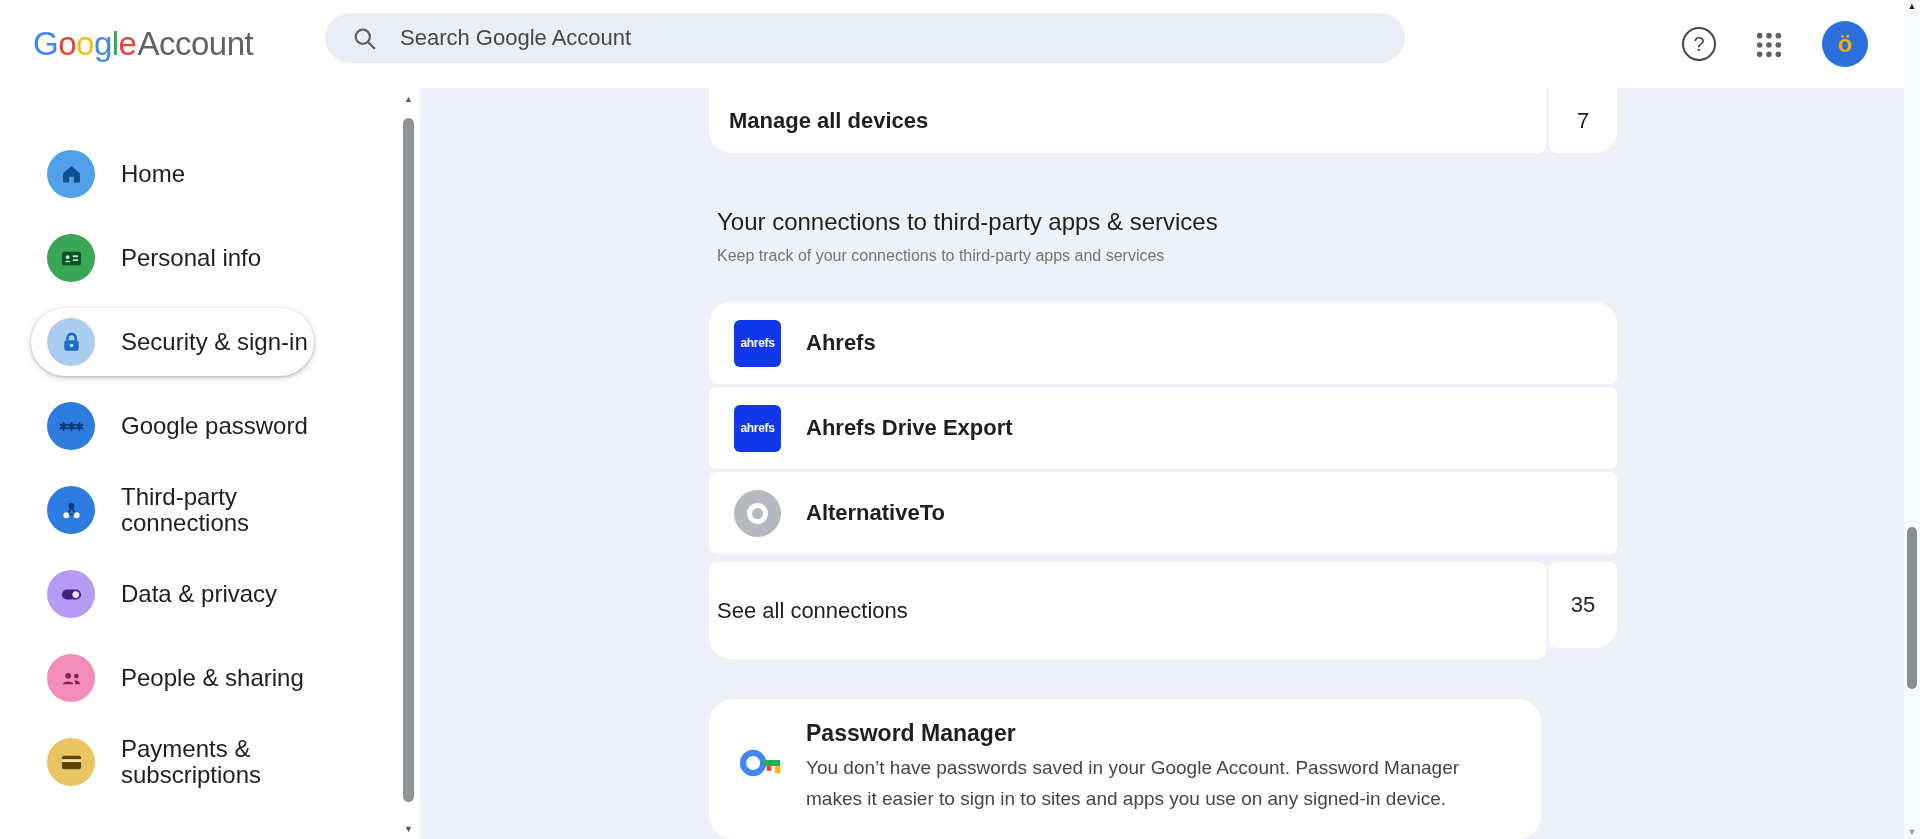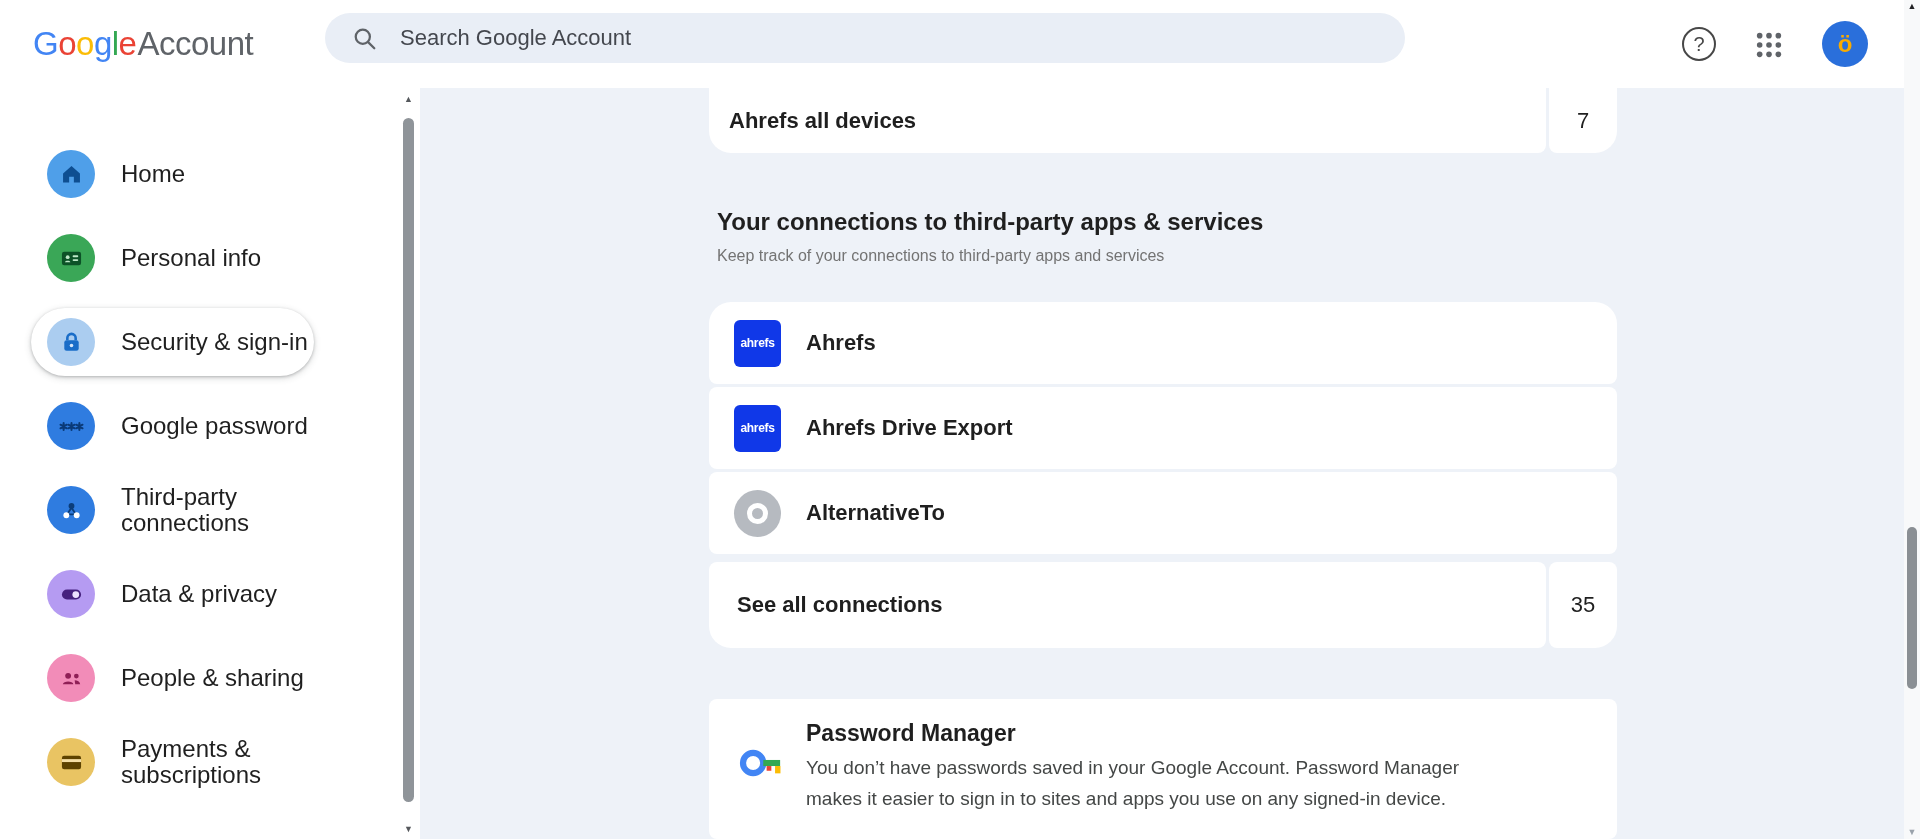--- a/index.html
+++ b/index.html
@@ -37,35 +37,35 @@
   .side-scroll .arr.down{bottom:5px}
   .side-scroll .thumb{position:absolute;left:1px;top:30px;width:11px;height:684px;background:#8f9499;border-radius:6px;cursor:pointer}
 
   
   .main{position:absolute;left:420px;top:88px;right:16px;bottom:0;background:#eef2f8}
   .cards{position:absolute;left:289px;top:0;width:908px;height:751px}
   .row{background:#fff;display:flex;align-items:center;cursor:pointer}
   .group-row{display:flex;gap:3px}
   .devices-row{flex:1;height:65px;padding-left:20px;border-radius:0 0 8px 22px;font-size:22px;font-weight:700;white-space:nowrap}
   .devices-chip{width:68px;height:65px;border-radius:0 0 22px 8px;justify-content:center;font-size:22px}
-  .sec-title{position:absolute;top:120px;left:8px;font-size:24px;font-weight:700;white-space:nowrap}
+  .sec-title{position:absolute;top:120px;left:8px;font-size:24px;font-weight:400;white-space:nowrap}
   .sec-sub{position:absolute;top:159px;left:8px;font-size:16px;color:#737373;white-space:nowrap}
   .conn-group{position:absolute;top:214px;left:0;width:908px}
   .conn-row{height:82px;margin-bottom:3px;border-radius:8px;padding-left:25px}
   .conn-row.first{border-radius:22px 22px 8px 8px}
   .conn-row.last{margin-bottom:8px}
   .app-icon{width:47px;height:47px;display:flex;align-items:center;justify-content:center;flex:none}
   .app-icon.ahrefs{background:#1038e8;color:#fff;font-size:12px;font-weight:700;border-radius:6px;letter-spacing:-.3px}
   .app-icon.alternativeto{background:#b6bac0;border-radius:50%}
   .alt-ring{width:21px;height:21px;border:5px solid #fff;border-radius:50%}
   .app-name{margin-left:25px;font-size:22px;font-weight:700;white-space:nowrap}
-  .seeall-row{flex:1;height:86px;padding-left:28px;border-radius:8px 8px 8px 22px;font-size:22px;font-weight:700;white-space:nowrap}
+  .seeall-row{flex:1;height:97px;padding-left:8px;border-radius:8px 8px 8px 22px;font-size:22px;font-weight:400;white-space:nowrap}
   .seeall-chip{width:68px;height:86px;border-radius:8px 8px 22px 8px;justify-content:center;font-size:22px}
 
-  .pm-card{position:absolute;top:611px;left:0;width:908px;height:140px;background:#fff;border-radius:8px;overflow:hidden;cursor:pointer}
+  .pm-card{position:absolute;top:611px;left:0;width:832px;height:140px;background:#fff;border-radius:24px;overflow:hidden;cursor:pointer}
   .pm-icon{position:absolute;left:25px;top:37px;width:54px;height:54px}
   .pm-title{position:absolute;left:97px;top:21px;font-size:23px;font-weight:700}
   .pm-desc{position:absolute;left:97px;top:53px;font-size:19px;line-height:31px;color:#444746}
   .pm-desc div{white-space:nowrap}
 
   
   .v-scroll{position:absolute;right:0;top:0;width:16px;height:839px;background:#f8f9fa;z-index:9}
   .v-scroll .arr{position:absolute;width:16px;text-align:center;font-size:9px;color:#202124;cursor:pointer}
   .v-scroll .arr.up{top:1px}
   .v-scroll .arr.down{bottom:2px;color:#9aa2ab}
@@ -214,21 +214,21 @@
     <div class="arr up">▲</div>
     <div class="thumb"></div>
     <div class="arr down">▼</div>
   </div>
 
   <main class="main">
     <div class="cards">
 
       <div class="group-row" style="position:absolute;top:0;left:0;width:908px">
         <div class="row devices-row">
-          <span>Ahrefs all devices</span>
+          <span>Manage all devices</span>
         </div>
         <div class="row devices-chip">
           <span>7</span>
         </div>
       </div>
 
       <div class="sec-title">Your connections to third-party apps &amp; services</div>
       <div class="sec-sub">Keep track of your connections to third-party apps and services</div>
 
       <div class="conn-group">

